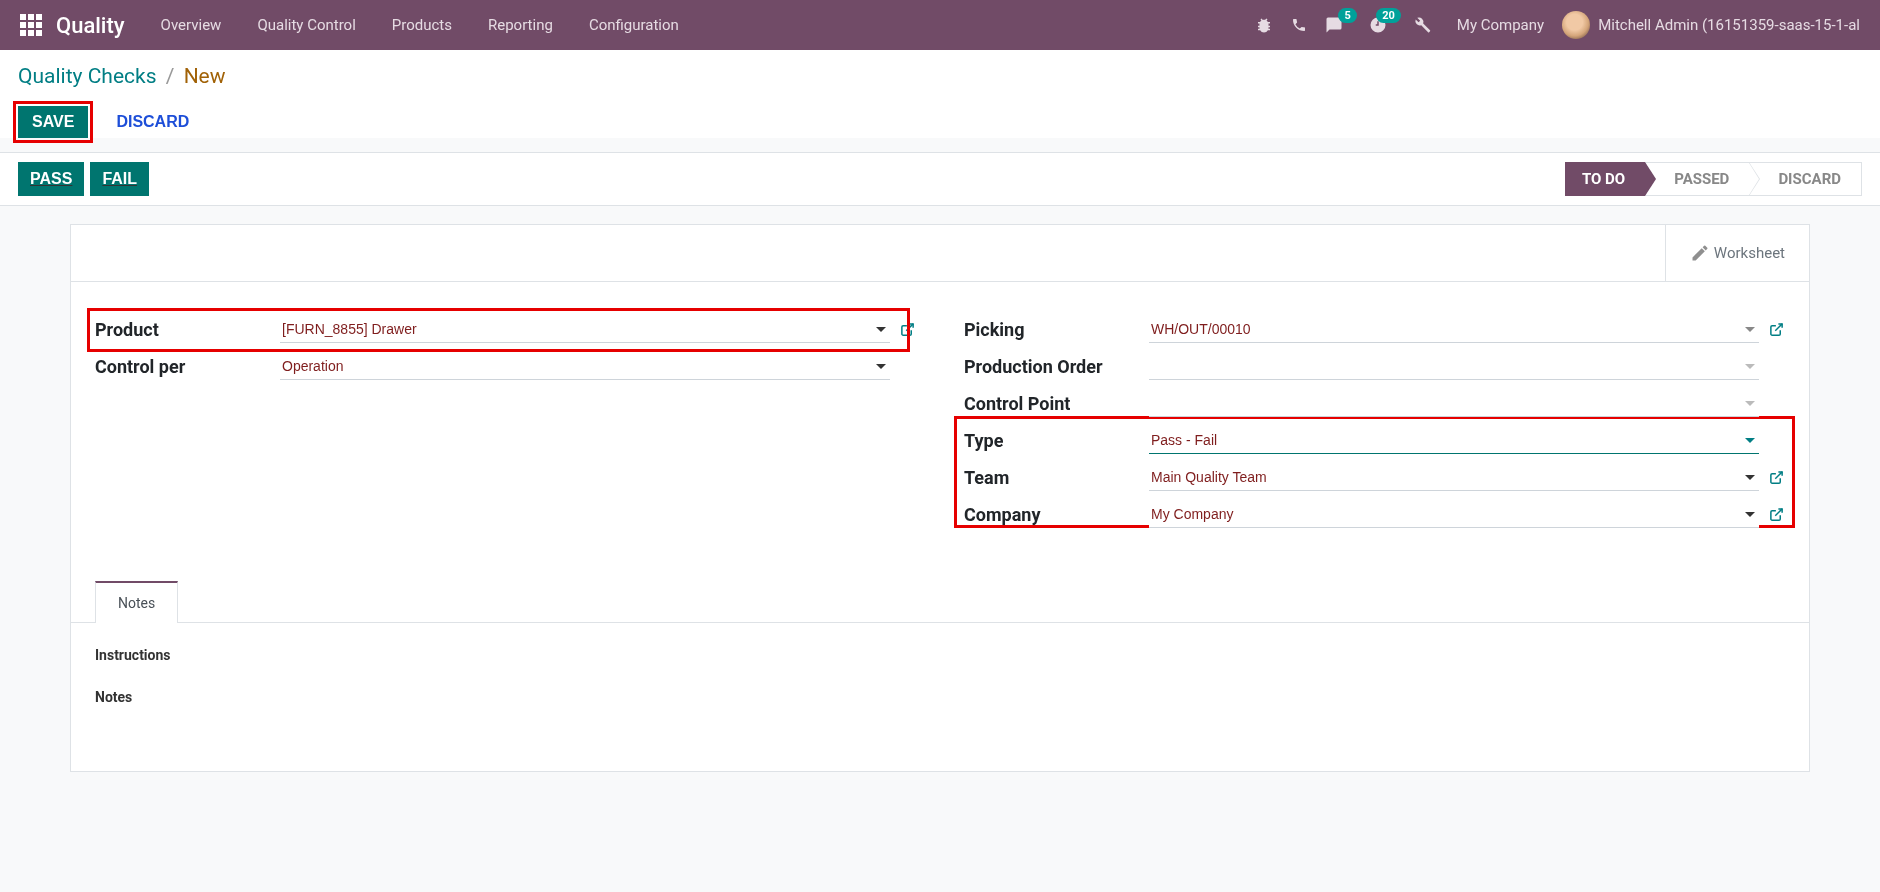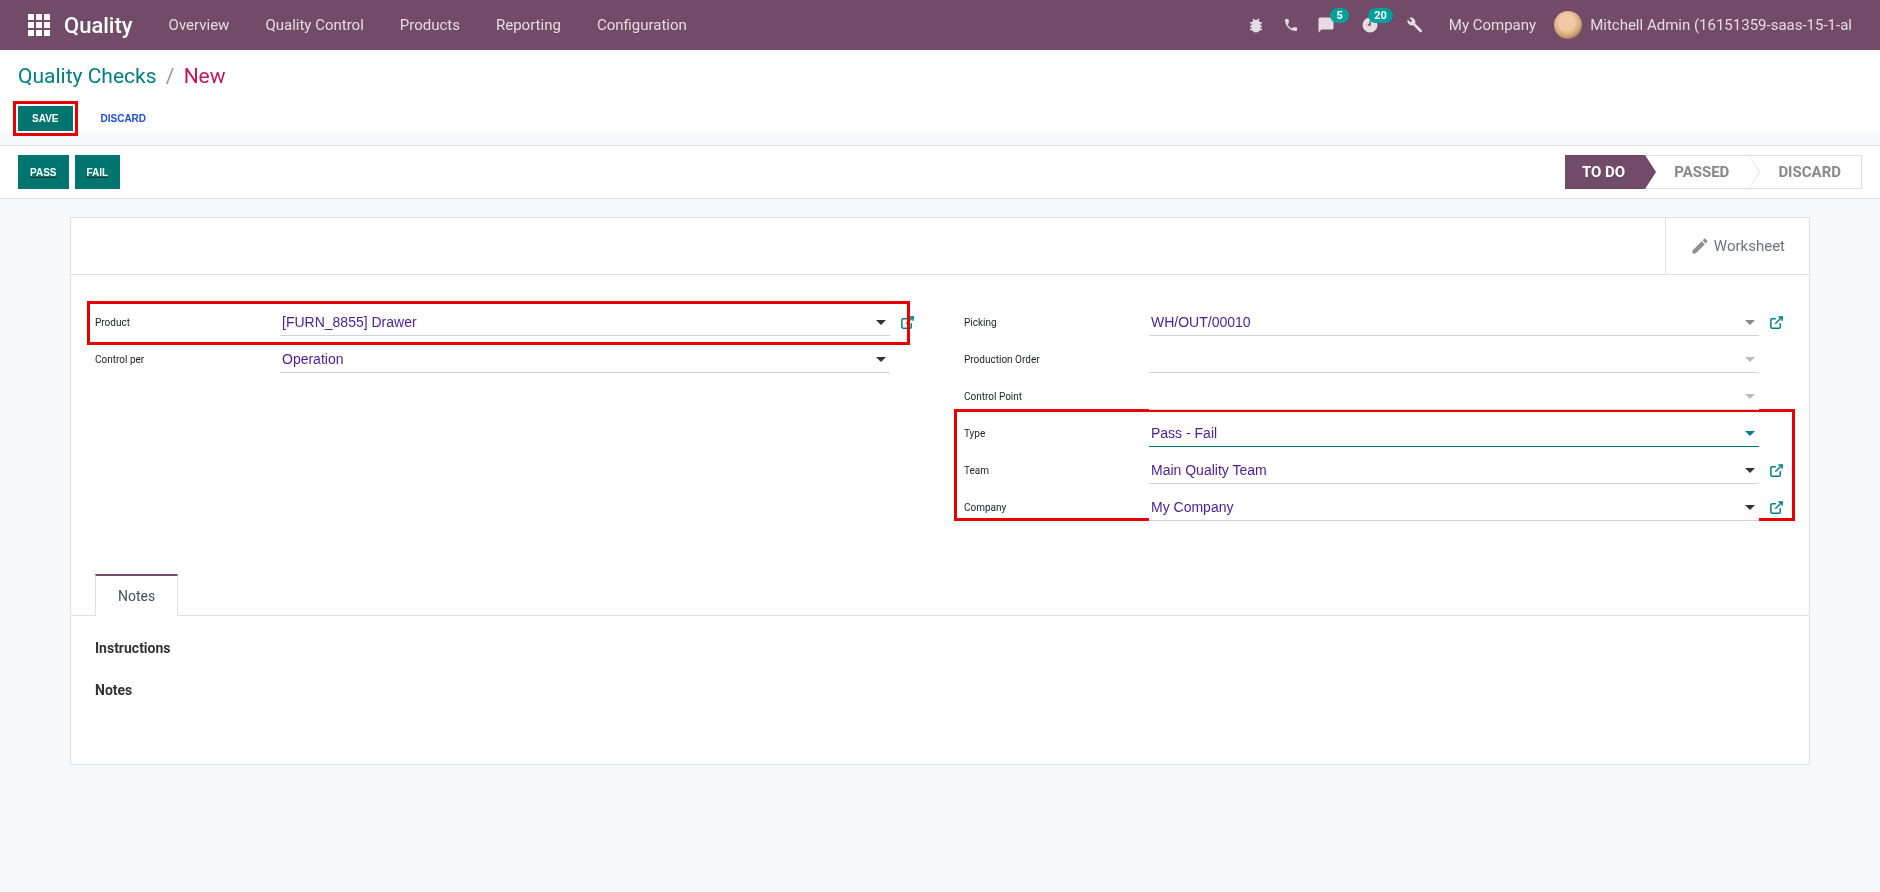--- a/index.html
+++ b/index.html
@@ -9,21 +9,21 @@
     color: #333;
     background: #f8f9fa;
   }
   
   .navbar {
     background: #714b67;
     color: #fff;
     height: 50px;
     display: flex;
     align-items: center;
-    padding: 0 28px;
+    padding: 0 20px;
     font-size: 15px;
   }
   .navbar .apps-icon {
     display: flex;
     flex-wrap: wrap;
     width: 22px;
     height: 22px;
     margin-right: 14px;
     gap: 2px;
   }
@@ -78,30 +78,30 @@
   .control-bar {
     background: #fff;
     padding: 14px 18px 0 18px;
   }
   .breadcrumb {
     font-size: 21px;
     margin-bottom: 18px;
   }
   .breadcrumb .root { color: #017e84; }
   .breadcrumb .sep { color: #999; margin: 0 4px; }
-  .breadcrumb .current { color: #be185d; }
+  .breadcrumb .current { color: #a16207; }
   .buttons-row {
     display: flex;
     gap: 16px;
     align-items: center;
     margin-bottom: 14px;
   }
   .btn {
     padding: 6px 12px;
-    font-size: 10px;
+    font-size: 16px;
     font-weight: 700;
     border: none;
     cursor: pointer;
   }
   .btn-primary { background: #00756f; color: #fff; }
   .btn-link { background: transparent; color: #1d4ed8; font-weight: 700; }
   .highlight-red { outline: 3px solid #e60000; outline-offset: -1px; }
   .divider-h { border-top: 1px solid #dee2e6; }
 
   
@@ -186,37 +186,37 @@
     gap: 48px;
   }
   .form-col { flex: 1; }
   .field-row {
     display: flex;
     align-items: center;
     margin-bottom: 10px;
   }
   .field-label {
     width: 185px;
-    font-weight: 400;
+    font-weight: 700;
     color: #212529;
-    font-size: 10px;
+    font-size: 18px;
   }
   .field-input-wrap {
     flex: 1;
     display: flex;
     align-items: center;
     gap: 8px;
   }
   .field-input {
     flex: 1;
     border: none;
     border-bottom: 1px solid #ced4da;
     padding: 5px 2px;
     font-size: 14px;
-    color: #4c1d95;
+    color: #7f1d1d;
     background: #fff;
     outline: none;
   }
   .field-input.accent-border { border-bottom-color: #00756f; }
   .caret-down {
     position: absolute;
     right: 4px;
     top: 50%;
     transform: translateY(-50%);
     pointer-events: none;

